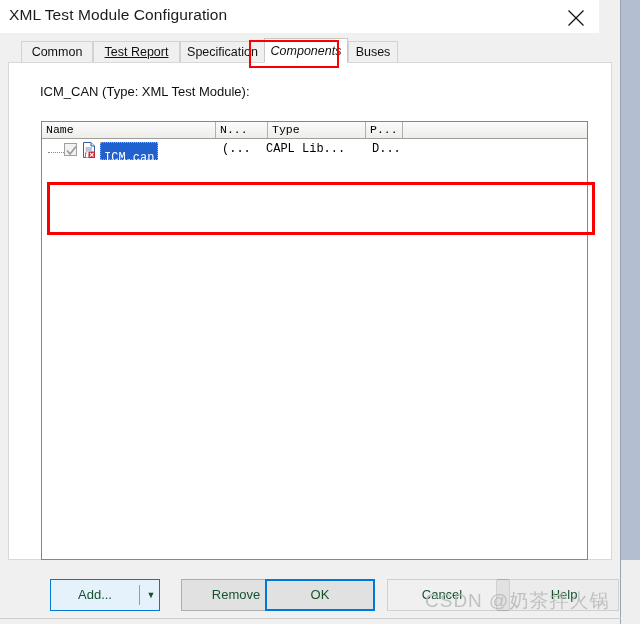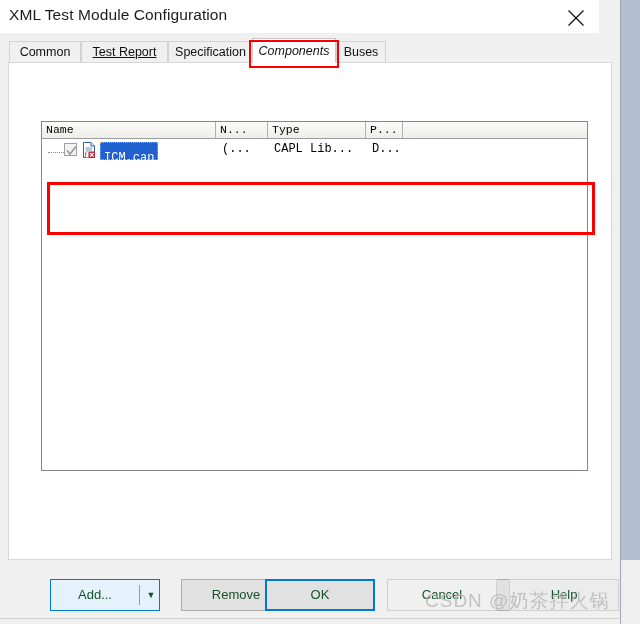--- a/index.html
+++ b/index.html
@@ -77,21 +77,21 @@
     top: 0px;
     width: 46px;
     height: 33px;
     cursor: pointer;
   }
   #close-btn svg { position: absolute; left: 14px; top: 9px; }
 
   
   #tabstrip {
     position: absolute;
-    left: 0;
+    left: 12px;
     top: 33px;
     width: 551px;
     height: 30px;
     background: #f0f0f0;
   }
   .tab {
     position: absolute;
     top: 8px;
     height: 22px;
     box-sizing: border-box;
@@ -148,21 +148,21 @@
     color: #111;
     white-space: nowrap;
   }
 
   
   #listview {
     position: absolute;
     left: 32px;
     top: 58px;
     width: 547px;
-    height: 350px;
+    height: 439px;
     background: #ffffff;
     border: 1px solid #7d8795;
     box-sizing: border-box;
     overflow: hidden;
   }
   #listheader {
     position: absolute;
     left: 0; top: 0;
     width: 100%;
     height: 17px;
@@ -399,20 +399,21 @@
       <div class="tab" style="left:81px;width:87px;text-decoration:underline;">Test Report</div>
       <div class="tab" style="left:168px;width:85px;text-align:center;">Specification</div>
       <div class="tab selected" style="left:252px;width:84px;font-style:italic;">Components</div>
       <div class="tab" style="left:336px;width:50px;">Buses</div>
     </div>
 
     <div id="tab-annot"></div>
 
     <div id="tabpage">
 
+      <div id="module-label">ICM_CAN (Type: XML Test Module):</div>
 
       <div id="listview">
 
         <div id="listheader">
           <div class="col" style="left:0px;width:174px;">Name</div>
           <div class="col" style="left:174px;width:52px;">N...</div>
           <div class="col" style="left:226px;width:98px;">Type</div>
           <div class="col" style="left:324px;width:37px;">P...</div>
           <div class="col" style="left:361px;width:186px;border-right:none;"></div>
         </div>
@@ -438,21 +439,21 @@
               <g stroke="#ffffff" stroke-width="1.1">
                 <line x1="9" y1="11" x2="12.5" y2="14.6"></line>
                 <line x1="12.5" y1="11" x2="9" y2="14.6"></line>
               </g>
             </svg>
           </div>
 
           <div id="row-name">ICM.can</div>
 
           <div class="cell" style="left:180px;">(...</div>
-          <div class="cell" style="left:232px;text-align:center;">CAPL Lib...</div>
+          <div class="cell" style="left:224px;text-align:center;">CAPL Lib...</div>
           <div class="cell" style="left:330px;">D...</div>
         </div>
 
       </div>
 
       <div id="row-annot"></div>
 
       <div class="btn" id="btn-add">
         <span class="add-label">Add...</span>
         <span class="add-split"></span>

